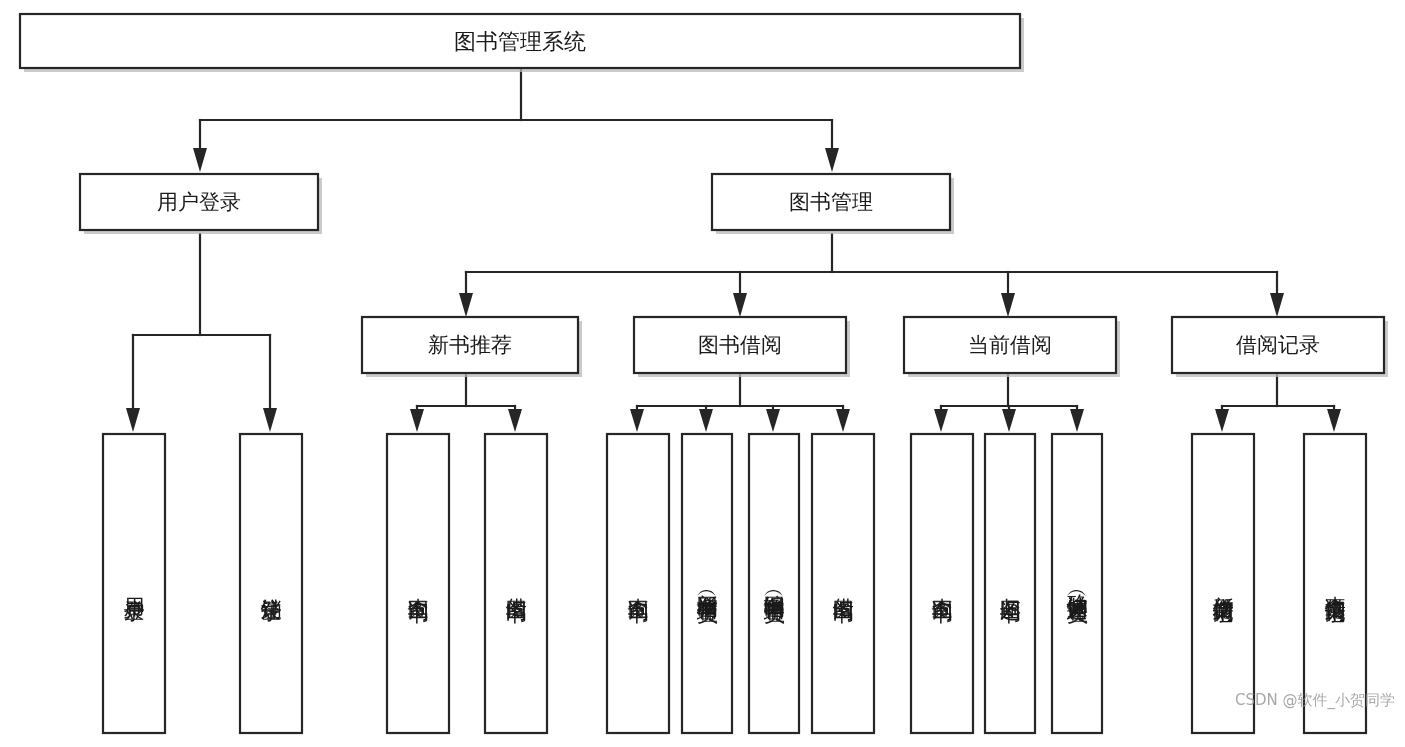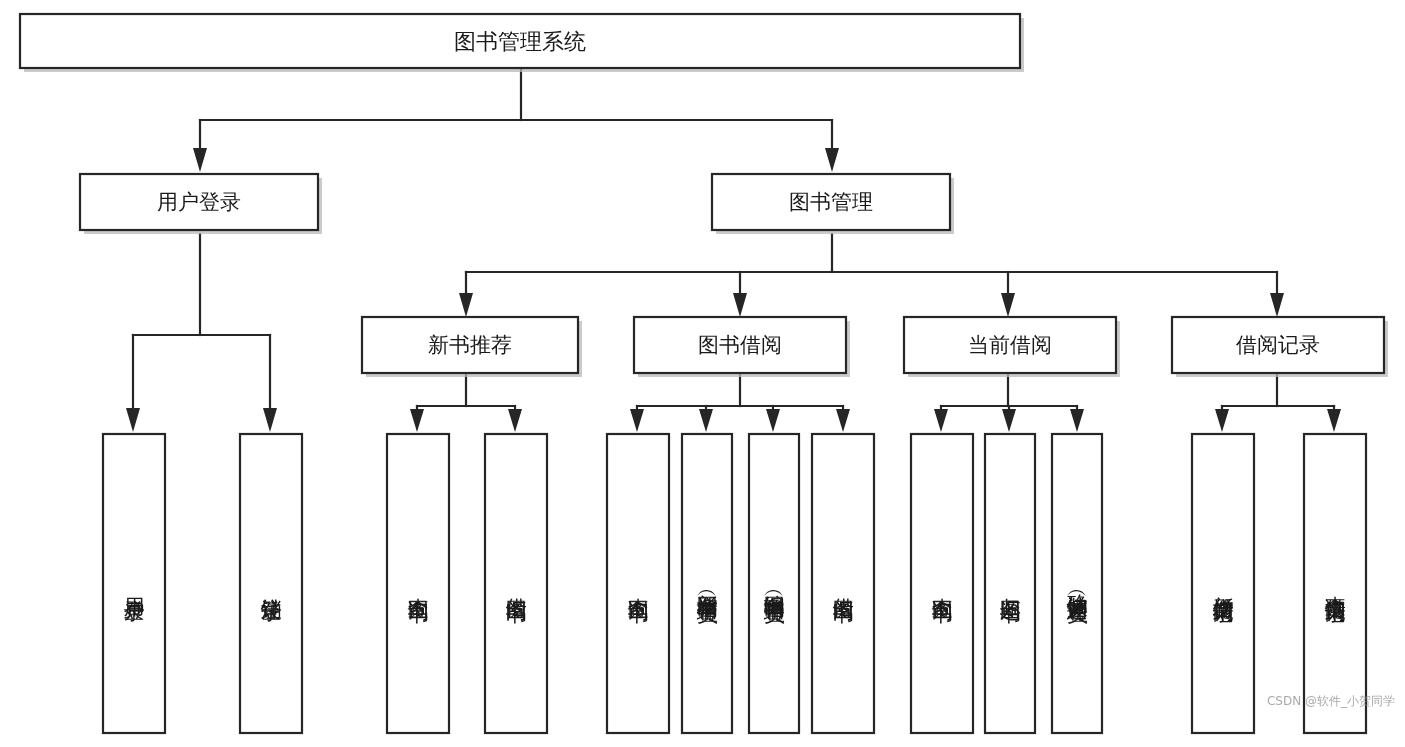--- a/index.html
+++ b/index.html
@@ -69,21 +69,21 @@
     letter-spacing: 1.5px;
     color: #1a1a1a;
     white-space: nowrap;
     pointer-events: none;
   }
   #watermark {
     position: absolute;
     right: 10px;
     bottom: 6px;
     font-family: "DejaVu Sans", "Liberation Sans", sans-serif;
-    font-size: 12px;
+    font-size: 15px;
     color: #9a9a9a;
     opacity: 0.85;
     white-space: nowrap;
     pointer-events: none;
   }
 </style>
 </head>
 <body>
 
 <div id="diagram-root">

